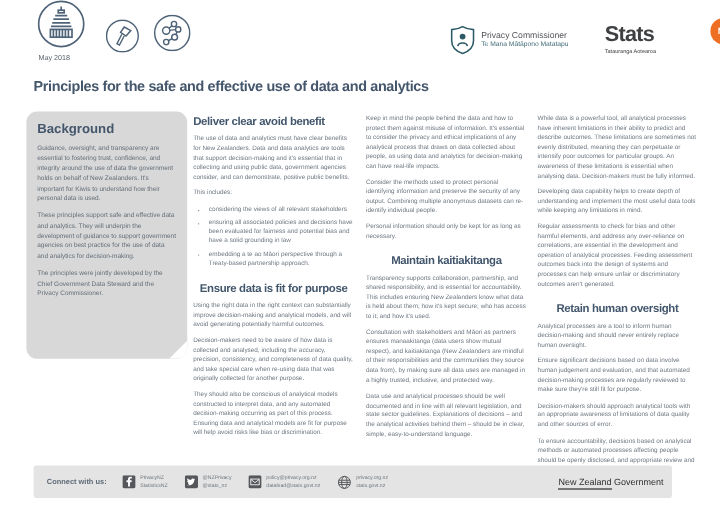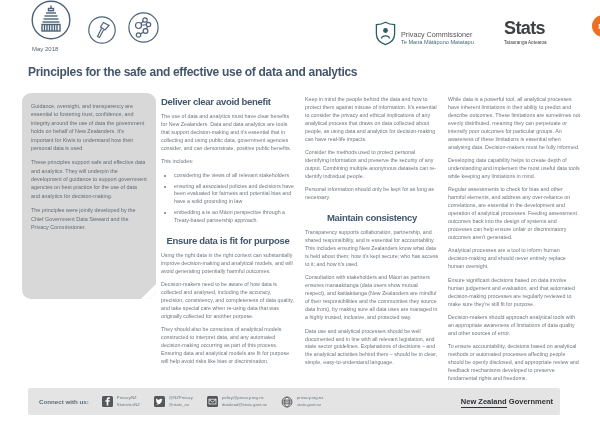--- a/index.html
+++ b/index.html
@@ -2,21 +2,21 @@
 <html><head>
 <meta charset="utf-8">
 <style>
   html,body{margin:0;padding:0;background:#fff;}
   .page{position:relative;width:600px;height:424px;background:#ffffff;overflow:hidden;
         font-family:"Liberation Sans",sans-serif;}
   .abs{position:absolute;}
 
   
   .date{left:32px;top:46px;font-size:6px;color:#5a646e;}
-  .privacy{left:375px;top:21px;display:flex;gap:5px;align-items:flex-end;}
+  .privacy{left:375px;top:21px;display:flex;gap:5px;align-items:center;}
   .privacy .nm{font-size:7.2px;color:#54565a;line-height:1.2;}
   .privacy .mn{font-size:5.6px;color:#3f6b77;line-height:1.2;}
   .stats{left:504px;top:17px;}
   .stats-row{display:flex;align-items:flex-end;gap:44px;}
   .stats-name{font-size:18px;font-weight:700;color:#3e4042;letter-spacing:-0.6px;line-height:1;}
   .stats-badge{width:22px;height:22px;border-radius:50%;background:#ee6e23;color:#fff;
                font-size:8px;font-weight:700;display:flex;align-items:center;justify-content:center;
                margin-left:3px;margin-top:-2px;font-family:Liberation Mono, monospace;}
   .stats-sub{font-size:4.6px;color:#3e4042;margin-top:2.5px;}
 
@@ -41,21 +41,21 @@
   .col p{font-size:5.3px;line-height:1.5;color:#6e7781;margin:0 0 5.5px;}
   .bullets{margin:1px 0 6px;padding-left:13px;list-style-type:disc;}
   .bullets li{font-size:5.3px;line-height:1.45;color:#6e7781;margin-bottom:3.5px;}
 
   
   .footer{left:28px;top:388px;width:532px;height:27px;background:#e4e4e4;border-radius:2px;
           display:flex;align-items:center;padding:0 7px 0 11px;box-sizing:border-box;}
   .connect{font-size:6.2px;font-weight:700;color:#5d6b77;margin-right:13px;white-space:nowrap;}
   .channel{display:flex;align-items:center;margin-right:14px;}
   .channel .txt{margin-left:4px;font-size:4.3px;line-height:1.45;color:#6e777e;white-space:nowrap;}
-  .gov{margin-left:auto;font-size:7.5px;font-weight:700;color:#2f3133;white-space:nowrap;}
+  .gov{margin-left:auto;font-size:7.5px;font-weight:400;color:#2f3133;white-space:nowrap;}
   .gov .u{border-bottom:0.7px solid #2f3133;padding-bottom:0.5px;}
   svg{display:block;}
 </style>
 </head>
 <body>
 
 <div class="page">
 
   <div class="abs" style="left:31px;top:0px;">
     <svg width="40" height="40" viewBox="0 0 40 40" fill="none" stroke="#4e6378" stroke-width="1.4">
@@ -116,20 +116,21 @@
     <div class="stats-row">
       <span class="stats-name">Stats</span>
       <span class="stats-badge">NZ</span>
     </div>
     <div class="stats-sub">Tatauranga Aotearoa</div>
   </div>
 
   <h1 class="abs title">Principles for the safe and effective use of data and analytics</h1>
 
   <div class="abs bgbox">
+    <h2>Background</h2>
     <p>Guidance, oversight, and transparency are essential to fostering trust, confidence, and integrity around the use of data the government holds on behalf of New Zealanders. It's important for Kiwis to understand how their personal data is used.</p>
     <p>These principles support safe and effective data and analytics. They will underpin the development of guidance to support government agencies on best practice for the use of data and analytics for decision-making.</p>
     <p>The principles were jointly developed by the Chief Government Data Steward and the Privacy Commissioner.</p>
     <div class="bg-cut"></div>
   </div>
 
   <div class="col c1">
     <h2>Deliver clear avoid benefit</h2>
     <p>The use of data and analytics must have clear benefits for New Zealanders. Data and data analytics are tools that support decision-making and it's essential that in collecting and using public data, government agencies consider, and can demonstrate, positive public benefits.</p>
     <p>This includes:</p>
@@ -141,30 +142,31 @@
     <h2 class="h-gap">Ensure data is fit for purpose</h2>
     <p>Using the right data in the right context can substantially improve decision-making and analytical models, and will avoid generating potentially harmful outcomes.</p>
     <p>Decision-makers need to be aware of how data is collected and analysed, including the accuracy, precision, consistency, and completeness of data quality, and take special care when re-using data that was originally collected for another purpose.</p>
     <p>They should also be conscious of analytical models constructed to interpret data, and any automated decision-making occurring as part of this process. Ensuring data and analytical models are fit for purpose will help avoid risks like bias or discrimination.</p>
   </div>
 
   <div class="col c2">
     <p>Keep in mind the people behind the data and how to protect them against misuse of information. It's essential to consider the privacy and ethical implications of any analytical process that draws on data collected about people, as using data and analytics for decision-making can have real-life impacts.</p>
     <p>Consider the methods used to protect personal identifying information and preserve the security of any output. Combining multiple anonymous datasets can re-identify individual people.</p>
     <p>Personal information should only be kept for as long as necessary.</p>
-    <h2 class="h-gap">Maintain consistency</h2>
+    <h2 class="h-gap">Maintain kaitiakitanga</h2>
     <p>Transparency supports collaboration, partnership, and shared responsibility, and is essential for accountability. This includes ensuring New Zealanders know what data is held about them; how it's kept secure; who has access to it; and how it's used.</p>
     <p>Consultation with stakeholders and Māori as partners ensures manaakitanga (data users show mutual respect), and kaitiakitanga (New Zealanders are mindful of their responsibilities and the communities they source data from), by making sure all data uses are managed in a highly trusted, inclusive, and protected way.</p>
     <p>Data use and analytical processes should be well documented and in line with all relevant legislation, and state sector guidelines. Explanations of decisions – and the analytical activities behind them – should be in clear, simple, easy-to-understand language.</p>
   </div>
 
   <div class="col c3">
     <p>While data is a powerful tool, all analytical processes have inherent limitations in their ability to predict and describe outcomes. These limitations are sometimes not evenly distributed, meaning they can perpetuate or intensify poor outcomes for particular groups. An awareness of these limitations is essential when analysing data. Decision-makers must be fully informed.</p>
     <p>Developing data capability helps to create depth of understanding and implement the most useful data tools while keeping any limitations in mind.</p>
     <p>Regular assessments to check for bias and other harmful elements, and address any over-reliance on correlations, are essential in the development and operation of analytical processes. Feeding assessment outcomes back into the design of systems and processes can help ensure unfair or discriminatory outcomes aren't generated.</p>
+    <h2 class="h-gap">Retain human oversight</h2>
     <p>Analytical processes are a tool to inform human decision-making and should never entirely replace human oversight.</p>
     <p>Ensure significant decisions based on data involve human judgement and evaluation, and that automated decision-making processes are regularly reviewed to make sure they're still fit for purpose.</p>
     <p>Decision-makers should approach analytical tools with an appropriate awareness of limitations of data quality and other sources of error.</p>
     <p>To ensure accountability, decisions based on analytical methods or automated processes affecting people should be openly disclosed, and appropriate review and feedback mechanisms developed to preserve fundamental rights and freedoms.</p>
   </div>
 
   <div class="abs footer">
     <span class="connect">Connect with us:</span>
 
     <span class="channel">

